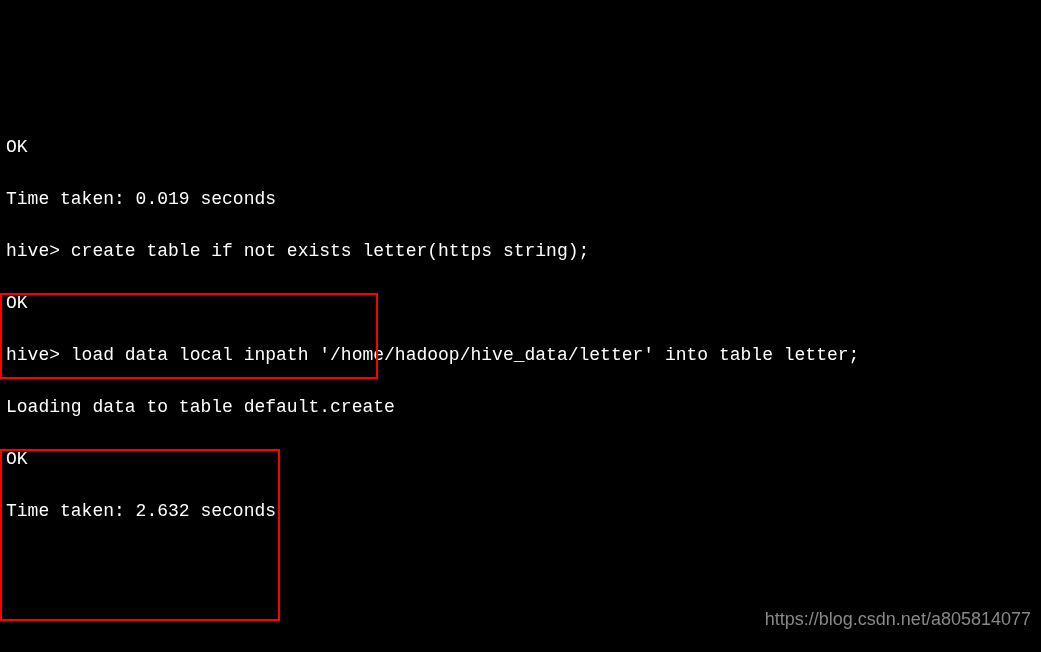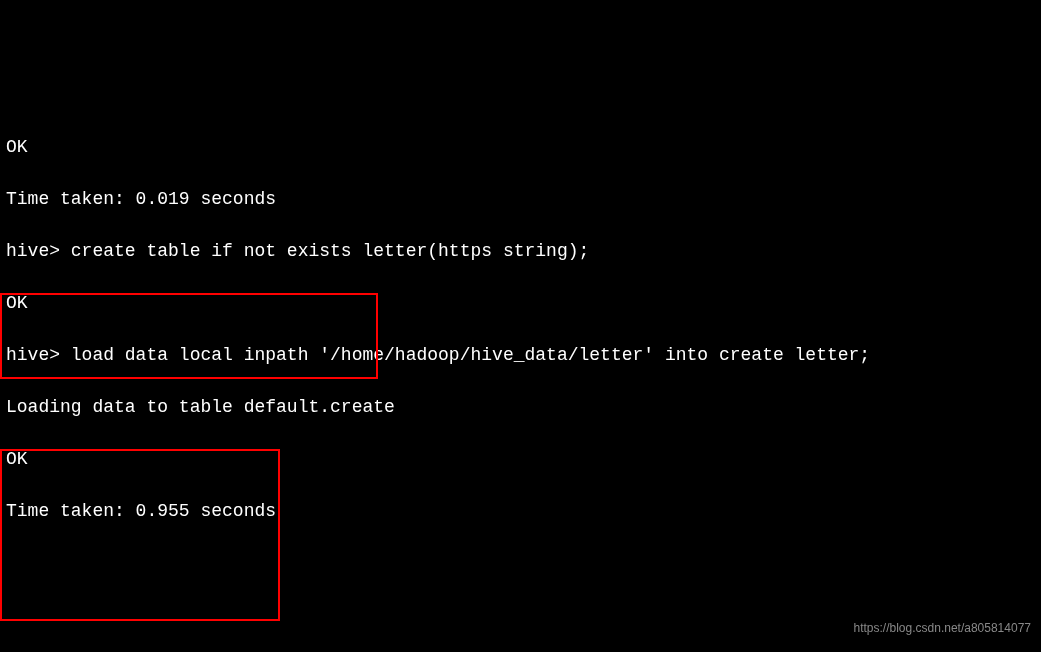--- a/index.html
+++ b/index.html
@@ -40,40 +40,40 @@
       border: 2px solid #ff0000;
       left: 0px;
       top: 449px;
       width: 280px;
       height: 172px;
       pointer-events: none;
     }
     .watermark {
       position: absolute;
       right: 10px;
-      bottom: 11px;
+      bottom: 20px;
       color: #888;
-      font-size: 12px;
+      font-size: 18px;
       font-family: Arial, sans-serif;
     }
   </style>
 </head>
 <body>
 
 
 
 <div class="terminal">
 <span class="line">OK</span>
 <span class="line">Time taken: 0.019 seconds</span>
 <span class="line"><span>hive&gt; </span><span>create table if not exists letter(https string);</span></span>
 <span class="line">OK</span>
-<span class="line"><span>hive&gt; </span><span>load data local inpath '/home/hadoop/hive_data/letter' into create letter;</span></span>
+<span class="line"><span>hive&gt; </span><span>load data local inpath '/home/hadoop/hive_data/letter' into table letter;</span></span>
 <span class="line">Loading data to table default.create</span>
 <span class="line">OK</span>
-<span class="line">Time taken: 0.955 seconds</span>
+<span class="line">Time taken: 2.632 seconds</span>
 
 
 
 
 
 
 
 
 
 

